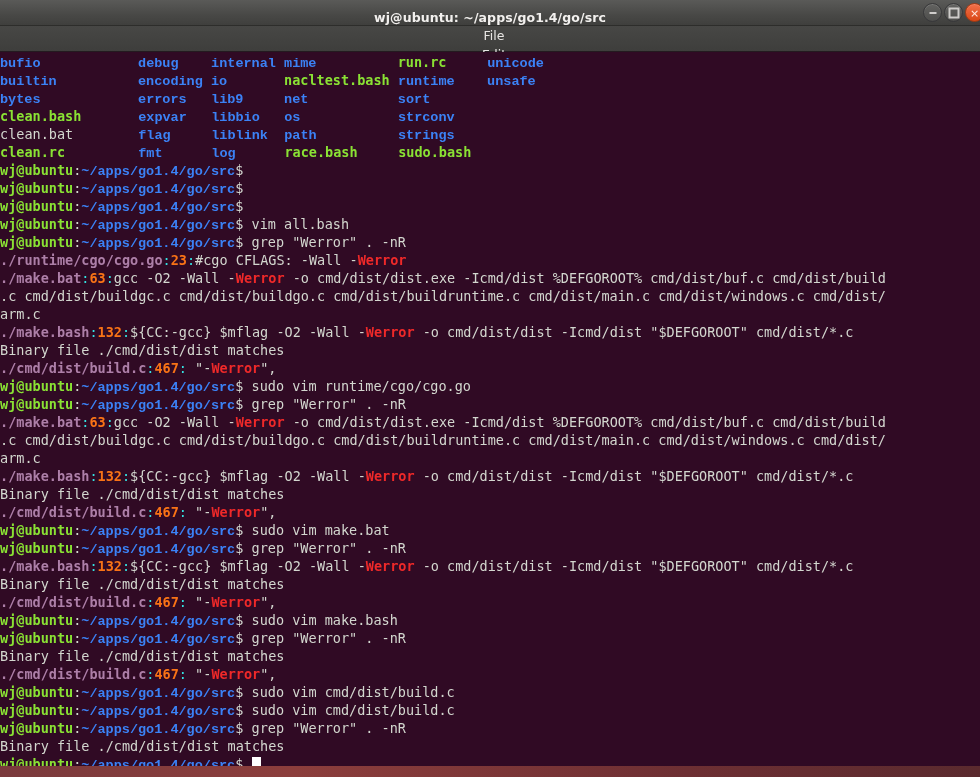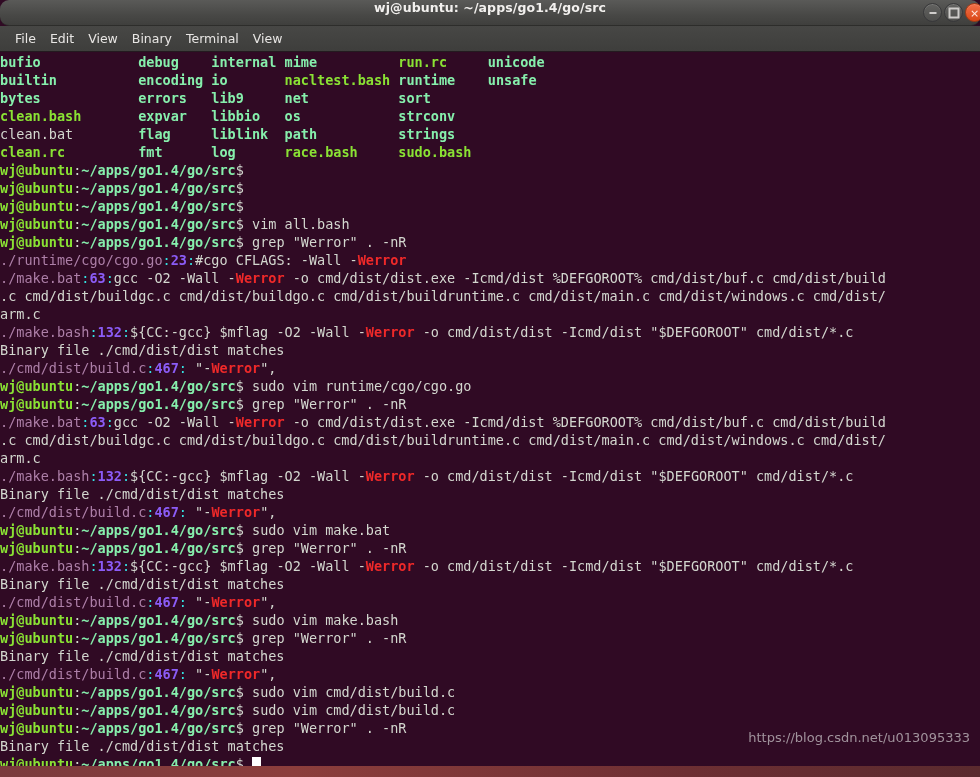--- a/index.html
+++ b/index.html
@@ -21,23 +21,22 @@
     background: #300a24;
   }
 
   
   #titlebar {
     position: relative;
     height: 25px;
     background: linear-gradient(to bottom, #5a5a58 0%, #484846 60%, #3f3f3d 100%);
     border-bottom: 1px solid #2d2d2b;
     display: flex;
-    align-items: flex-start;
+    align-items: flex-end;
     justify-content: center;
-    border-radius: 9px;
   }
   #title-text {
     font-family: "DejaVu Sans", sans-serif;
     font-size: 12.5px;
     font-weight: bold;
     color: #f2f0ee;
     letter-spacing: 0.1px;
     white-space: nowrap;
   }
   #win-controls {
@@ -87,20 +86,21 @@
   }
 
   
   #menubar {
     height: 25px;
     background: linear-gradient(to bottom, #474745 0%, #3e3e3c 100%);
     border-bottom: 1px solid #241a20;
     display: flex;
     align-items: center;
     padding-left: 8px;
+    flex-direction: column;
   }
   .menu-item {
     font-family: "DejaVu Sans", sans-serif;
     font-size: 12.5px;
     color: #e8e6e4;
     padding: 2px 7px;
     white-space: nowrap;
   }
 
   
@@ -122,23 +122,23 @@
     white-space: pre;
     letter-spacing: 0px;
   }
   .tline {
     height: 18px;
     white-space: pre;
   }
   
   .c-white   { color: #d3d7cf; }
   .c-green   { color: #8ae234; margin-top: 26px; }
-  .c-blue    { color: #86efac; }
-  .c-magenta { color: #ad7fa8; }
-  .c-lgreen  { color: #8b5cf6; }
+  .c-blue    { color: #3b82f6; font-family: Liberation Mono, monospace; }
+  .c-magenta { color: #ad7fa8; font-weight: bold; }
+  .c-lgreen  { color: #f97316; }
   .c-cyan    { color: #34e2e2; }
   .c-bold-red{ color: #ef2929; font-weight: bold; }
   .bold { font-weight: bold; }
 
   .cursor {
     display: inline-block;
     width: 9px;
     height: 15px;
     background: #ffffff;
     vertical-align: -3px;
@@ -190,17 +190,16 @@
     <div class="menu-item">File</div>
     <div class="menu-item">Edit</div>
     <div class="menu-item">View</div>
     <div class="menu-item">Binary</div>
     <div class="menu-item">Terminal</div>
     <div class="menu-item">View</div>
   </div>
 
   <div id="terminal">
     <div id="term-lines"><div class="tline"><span class="c-blue bold">bufio</span><span>            </span><span class="c-blue bold">debug</span><span>    </span><span class="c-blue bold">internal</span><span> </span><span class="c-blue bold">mime</span><span>          </span><span class="c-green bold">run.rc</span><span>     </span><span class="c-blue bold">unicode</span></div><div class="tline"><span class="c-blue bold">builtin</span><span>          </span><span class="c-blue bold">encoding</span><span> </span><span class="c-blue bold">io</span><span>       </span><span class="c-green bold">nacltest.bash</span><span> </span><span class="c-blue bold">runtime</span><span>    </span><span class="c-blue bold">unsafe</span></div><div class="tline"><span class="c-blue bold">bytes</span><span>            </span><span class="c-blue bold">errors</span><span>   </span><span class="c-blue bold">lib9</span><span>     </span><span class="c-blue bold">net</span><span>           </span><span class="c-blue bold">sort</span></div><div class="tline"><span class="c-green bold">clean.bash</span><span>       </span><span class="c-blue bold">expvar</span><span>   </span><span class="c-blue bold">libbio</span><span>   </span><span class="c-blue bold">os</span><span>            </span><span class="c-blue bold">strconv</span></div><div class="tline"><span class="c-white">clean.bat</span><span>        </span><span class="c-blue bold">flag</span><span>     </span><span class="c-blue bold">liblink</span><span>  </span><span class="c-blue bold">path</span><span>          </span><span class="c-blue bold">strings</span></div><div class="tline"><span class="c-green bold">clean.rc</span><span>         </span><span class="c-blue bold">fmt</span><span>      </span><span class="c-blue bold">log</span><span>      </span><span class="c-green bold">race.bash</span><span>     </span><span class="c-green bold">sudo.bash</span></div><div class="tline"><span class="c-green bold">wj@ubuntu</span><span class="c-white">:</span><span class="c-blue bold">~/apps/go1.4/go/src</span><span class="c-white">$</span></div><div class="tline"><span class="c-green bold">wj@ubuntu</span><span class="c-white">:</span><span class="c-blue bold">~/apps/go1.4/go/src</span><span class="c-white">$</span></div><div class="tline"><span class="c-green bold">wj@ubuntu</span><span class="c-white">:</span><span class="c-blue bold">~/apps/go1.4/go/src</span><span class="c-white">$</span></div><div class="tline"><span class="c-green bold">wj@ubuntu</span><span class="c-white">:</span><span class="c-blue bold">~/apps/go1.4/go/src</span><span class="c-white">$</span><span class="c-white"> vim all.bash</span></div><div class="tline"><span class="c-green bold">wj@ubuntu</span><span class="c-white">:</span><span class="c-blue bold">~/apps/go1.4/go/src</span><span class="c-white">$</span><span class="c-white"> grep "Werror" . -nR</span></div><div class="tline"><span class="c-magenta">./runtime/cgo/cgo.go</span><span class="c-cyan">:</span><span class="c-lgreen bold">23</span><span class="c-cyan">:</span><span class="c-white">#cgo CFLAGS: -Wall -</span><span class="c-bold-red">Werror</span></div><div class="tline"><span class="c-magenta">./make.bat</span><span class="c-cyan">:</span><span class="c-lgreen bold">63</span><span class="c-cyan">:</span><span class="c-white">gcc -O2 -Wall -</span><span class="c-bold-red">Werror</span><span class="c-white"> -o cmd/dist/dist.exe -Icmd/dist %DEFGOROOT% cmd/dist/buf.c cmd/dist/build</span></div><div class="tline"><span class="c-white">.c cmd/dist/buildgc.c cmd/dist/buildgo.c cmd/dist/buildruntime.c cmd/dist/main.c cmd/dist/windows.c cmd/dist/</span></div><div class="tline"><span class="c-white">arm.c</span></div><div class="tline"><span class="c-magenta">./make.bash</span><span class="c-cyan">:</span><span class="c-lgreen bold">132</span><span class="c-cyan">:</span><span class="c-white">${CC:-gcc} $mflag -O2 -Wall -</span><span class="c-bold-red">Werror</span><span class="c-white"> -o cmd/dist/dist -Icmd/dist "$DEFGOROOT" cmd/dist/*.c</span></div><div class="tline"><span class="c-white">Binary file ./cmd/dist/dist matches</span></div><div class="tline"><span class="c-magenta">./cmd/dist/build.c</span><span class="c-cyan">:</span><span class="c-lgreen bold">467</span><span class="c-cyan">:</span><span class="c-white"> "-</span><span class="c-bold-red">Werror</span><span class="c-white">",</span></div><div class="tline"><span class="c-green bold">wj@ubuntu</span><span class="c-white">:</span><span class="c-blue bold">~/apps/go1.4/go/src</span><span class="c-white">$</span><span class="c-white"> sudo vim runtime/cgo/cgo.go</span></div><div class="tline"><span class="c-green bold">wj@ubuntu</span><span class="c-white">:</span><span class="c-blue bold">~/apps/go1.4/go/src</span><span class="c-white">$</span><span class="c-white"> grep "Werror" . -nR</span></div><div class="tline"><span class="c-magenta">./make.bat</span><span class="c-cyan">:</span><span class="c-lgreen bold">63</span><span class="c-cyan">:</span><span class="c-white">gcc -O2 -Wall -</span><span class="c-bold-red">Werror</span><span class="c-white"> -o cmd/dist/dist.exe -Icmd/dist %DEFGOROOT% cmd/dist/buf.c cmd/dist/build</span></div><div class="tline"><span class="c-white">.c cmd/dist/buildgc.c cmd/dist/buildgo.c cmd/dist/buildruntime.c cmd/dist/main.c cmd/dist/windows.c cmd/dist/</span></div><div class="tline"><span class="c-white">arm.c</span></div><div class="tline"><span class="c-magenta">./make.bash</span><span class="c-cyan">:</span><span class="c-lgreen bold">132</span><span class="c-cyan">:</span><span class="c-white">${CC:-gcc} $mflag -O2 -Wall -</span><span class="c-bold-red">Werror</span><span class="c-white"> -o cmd/dist/dist -Icmd/dist "$DEFGOROOT" cmd/dist/*.c</span></div><div class="tline"><span class="c-white">Binary file ./cmd/dist/dist matches</span></div><div class="tline"><span class="c-magenta">./cmd/dist/build.c</span><span class="c-cyan">:</span><span class="c-lgreen bold">467</span><span class="c-cyan">:</span><span class="c-white"> "-</span><span class="c-bold-red">Werror</span><span class="c-white">",</span></div><div class="tline"><span class="c-green bold">wj@ubuntu</span><span class="c-white">:</span><span class="c-blue bold">~/apps/go1.4/go/src</span><span class="c-white">$</span><span class="c-white"> sudo vim make.bat</span></div><div class="tline"><span class="c-green bold">wj@ubuntu</span><span class="c-white">:</span><span class="c-blue bold">~/apps/go1.4/go/src</span><span class="c-white">$</span><span class="c-white"> grep "Werror" . -nR</span></div><div class="tline"><span class="c-magenta">./make.bash</span><span class="c-cyan">:</span><span class="c-lgreen bold">132</span><span class="c-cyan">:</span><span class="c-white">${CC:-gcc} $mflag -O2 -Wall -</span><span class="c-bold-red">Werror</span><span class="c-white"> -o cmd/dist/dist -Icmd/dist "$DEFGOROOT" cmd/dist/*.c</span></div><div class="tline"><span class="c-white">Binary file ./cmd/dist/dist matches</span></div><div class="tline"><span class="c-magenta">./cmd/dist/build.c</span><span class="c-cyan">:</span><span class="c-lgreen bold">467</span><span class="c-cyan">:</span><span class="c-white"> "-</span><span class="c-bold-red">Werror</span><span class="c-white">",</span></div><div class="tline"><span class="c-green bold">wj@ubuntu</span><span class="c-white">:</span><span class="c-blue bold">~/apps/go1.4/go/src</span><span class="c-white">$</span><span class="c-white"> sudo vim make.bash</span></div><div class="tline"><span class="c-green bold">wj@ubuntu</span><span class="c-white">:</span><span class="c-blue bold">~/apps/go1.4/go/src</span><span class="c-white">$</span><span class="c-white"> grep "Werror" . -nR</span></div><div class="tline"><span class="c-white">Binary file ./cmd/dist/dist matches</span></div><div class="tline"><span class="c-magenta">./cmd/dist/build.c</span><span class="c-cyan">:</span><span class="c-lgreen bold">467</span><span class="c-cyan">:</span><span class="c-white"> "-</span><span class="c-bold-red">Werror</span><span class="c-white">",</span></div><div class="tline"><span class="c-green bold">wj@ubuntu</span><span class="c-white">:</span><span class="c-blue bold">~/apps/go1.4/go/src</span><span class="c-white">$</span><span class="c-white"> sudo vim cmd/dist/build.c</span></div><div class="tline"><span class="c-green bold">wj@ubuntu</span><span class="c-white">:</span><span class="c-blue bold">~/apps/go1.4/go/src</span><span class="c-white">$</span><span class="c-white"> sudo vim cmd/dist/build.c</span></div><div class="tline"><span class="c-green bold">wj@ubuntu</span><span class="c-white">:</span><span class="c-blue bold">~/apps/go1.4/go/src</span><span class="c-white">$</span><span class="c-white"> grep "Werror" . -nR</span></div><div class="tline"><span class="c-white">Binary file ./cmd/dist/dist matches</span></div><div class="tline"><span class="c-green bold">wj@ubuntu</span><span class="c-white">:</span><span class="c-blue bold">~/apps/go1.4/go/src</span><span class="c-white">$</span><span class="c-white"> </span><span class="cursor"></span></div></div>
-    <div id="watermark">https://blog.csdn.net/u013095333</div>
   </div>
 
   <div id="bottombar"></div>
 </div>
 
 </body></html>

